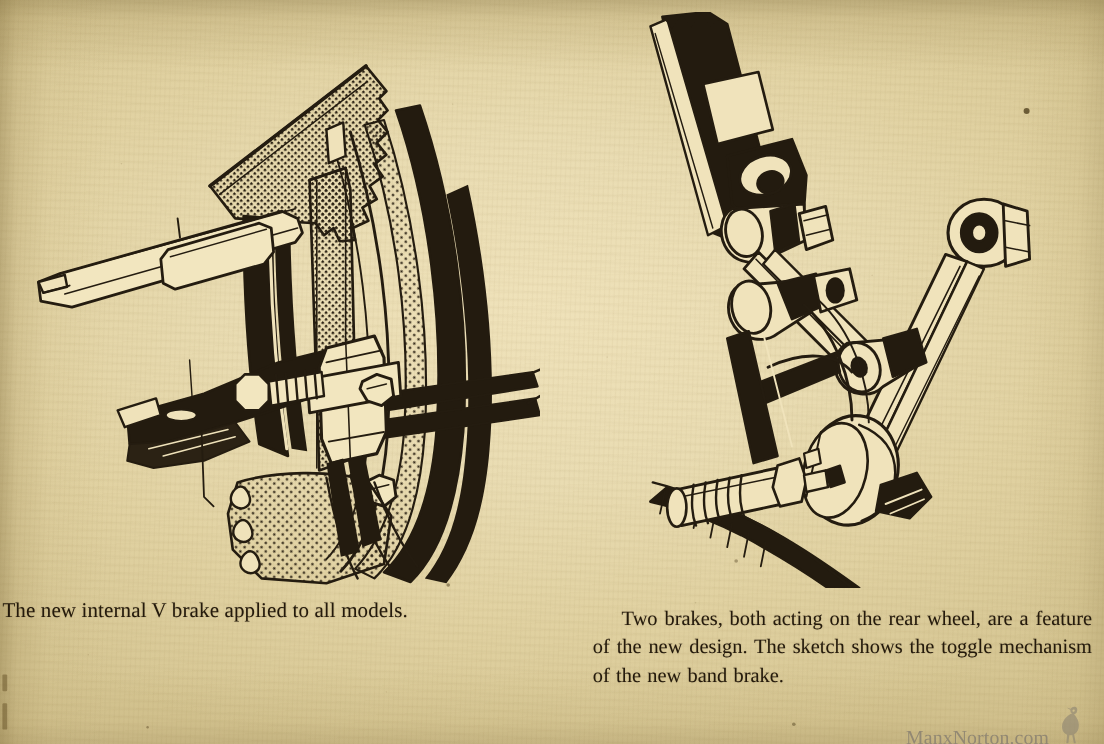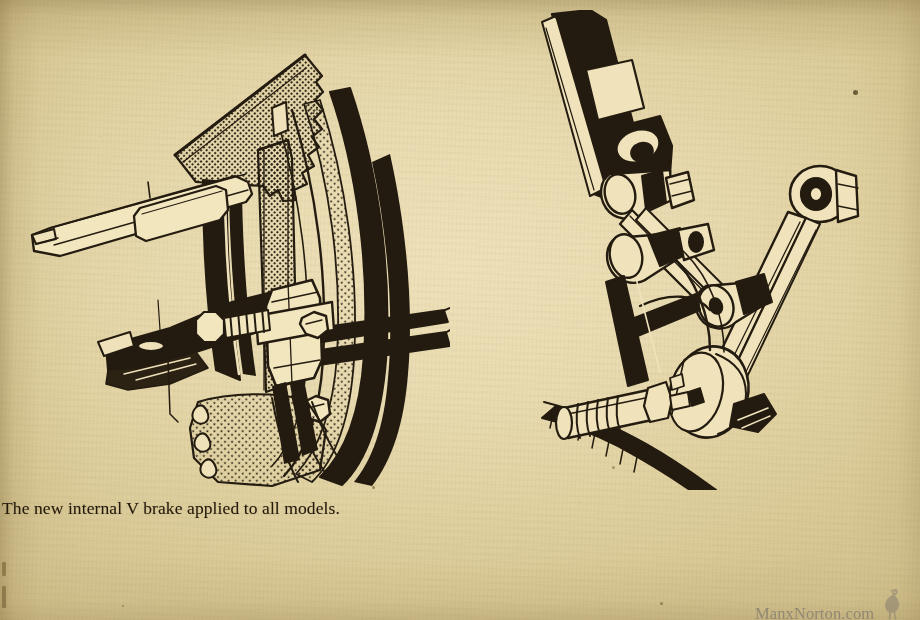--- a/index.html
+++ b/index.html
@@ -307,20 +307,21 @@
         <path d="M218 410 L248 398" stroke="#f0e3bb" stroke-width="1.6"></path>
         <path d="M222 418 L250 406" stroke="#f0e3bb" stroke-width="1.4"></path>
 
         <path d="M150 368 L162 364 L164 376 L152 380 Z" fill="#f0e3bb" stroke="#241c10" stroke-width="1.8"></path>
       </g>
     </svg>
   </div>
 
   <div class="caption" id="caption-left">The new internal V brake applied to all models.</div>
 
+  <div class="caption" id="caption-right">Two brakes, both acting on the rear wheel, are a feature of the new design. The sketch shows the toggle mechanism of the new band brake.</div>
 
   <div id="watermark">
     <span class="wm-text">ManxNorton.com</span>
     <span class="wm-bird">
       <svg width="30" height="34" viewBox="0 0 30 34" xmlns="http://www.w3.org/2000/svg">
         <path d="M20.5 3.2 C18.6 2.4 16.6 3.3 16.1 5.2 C15.7 6.7 16.4 7.9 17.3 8.6
                  C15.3 9.4 13.1 10.8 11.4 13.0 C9.3 15.7 8.6 18.8 9.2 21.6
                  C9.7 23.9 11.2 25.6 13.2 26.3 L12.6 33.4 L14.3 33.4 L15.1 26.7
                  C15.9 26.8 16.7 26.8 17.5 26.6 L18.9 33.4 L20.6 33.4 L19.0 25.9
                  C20.9 24.9 22.3 23.1 22.8 20.8 C23.6 17.3 22.6 13.6 20.4 10.9

